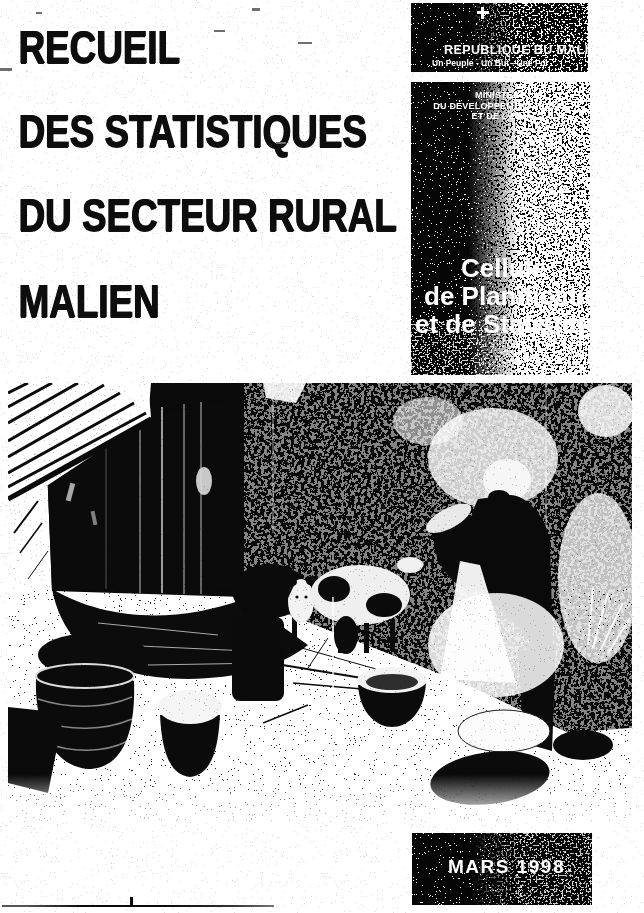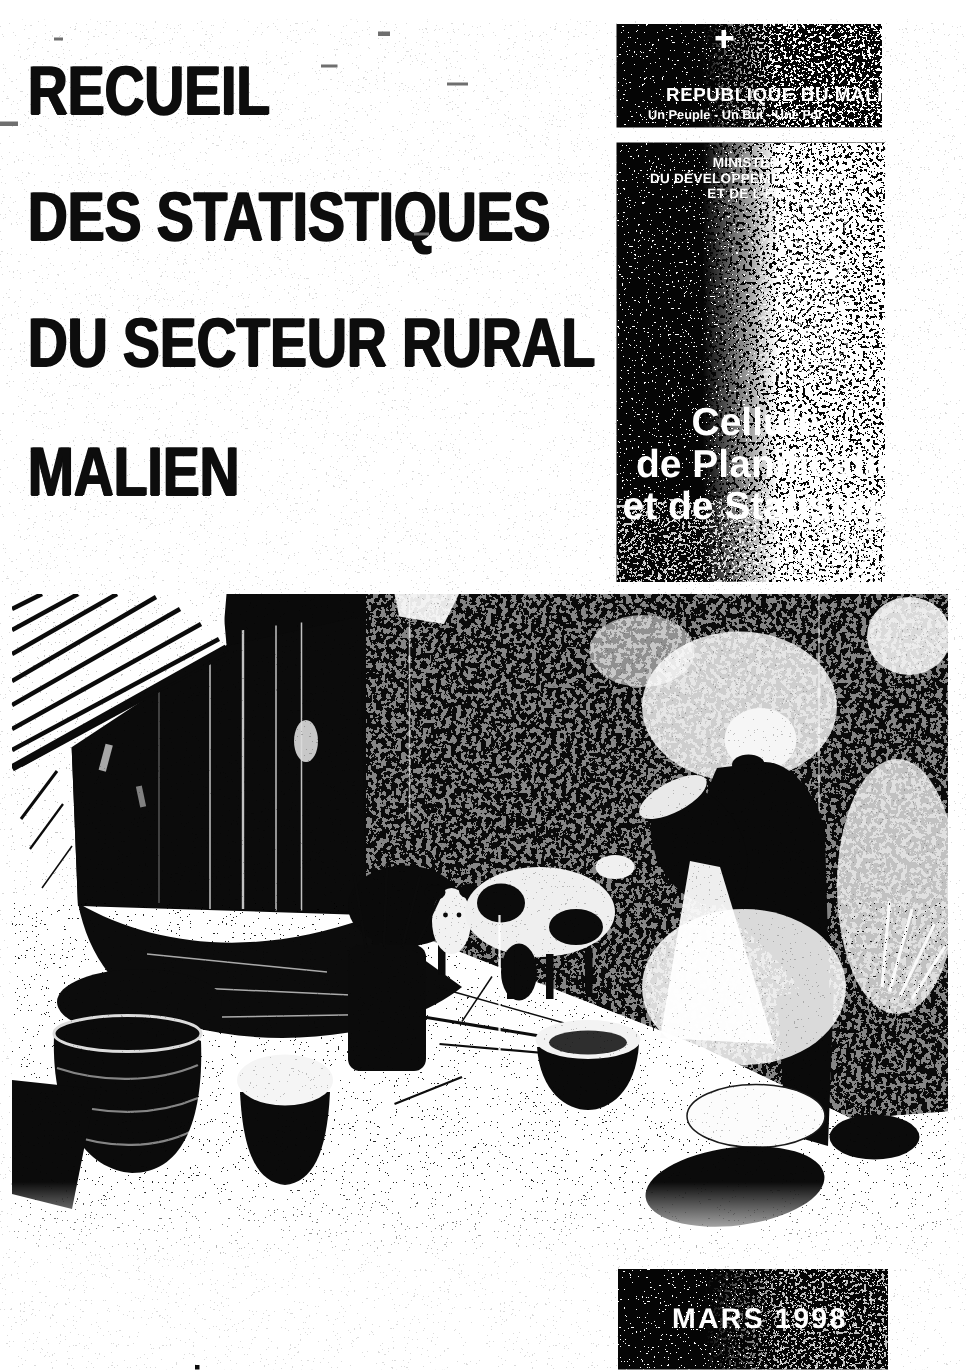--- a/index.html
+++ b/index.html
@@ -1,20 +1,20 @@
 <!DOCTYPE html>
 <html><head>
 <meta charset="utf-8">
 <style>
   html,body{margin:0;padding:0;}
   body{
     width:644px;height:913px;position:relative;overflow:hidden;
     background:#ffffff;font-family:"Liberation Sans",sans-serif;
   }
-  .page{position:absolute;inset:0;margin-top:13px;}
+  .page{position:absolute;inset:0;}
   
   .title-line{
     position:absolute;left:18px;white-space:nowrap;
     font-weight:bold;font-size:46px;line-height:46px;color:#0d0d0d;
     transform:scaleX(.8);transform-origin:0 50%;
     text-shadow:1.5px 0 0 #0d0d0d, .5px .5px 0 #111;
     letter-spacing:0px;
   }
   #t1{top:24px;} #t2{top:108px;} #t3{top:192px;} #t4{top:278px;}
   

